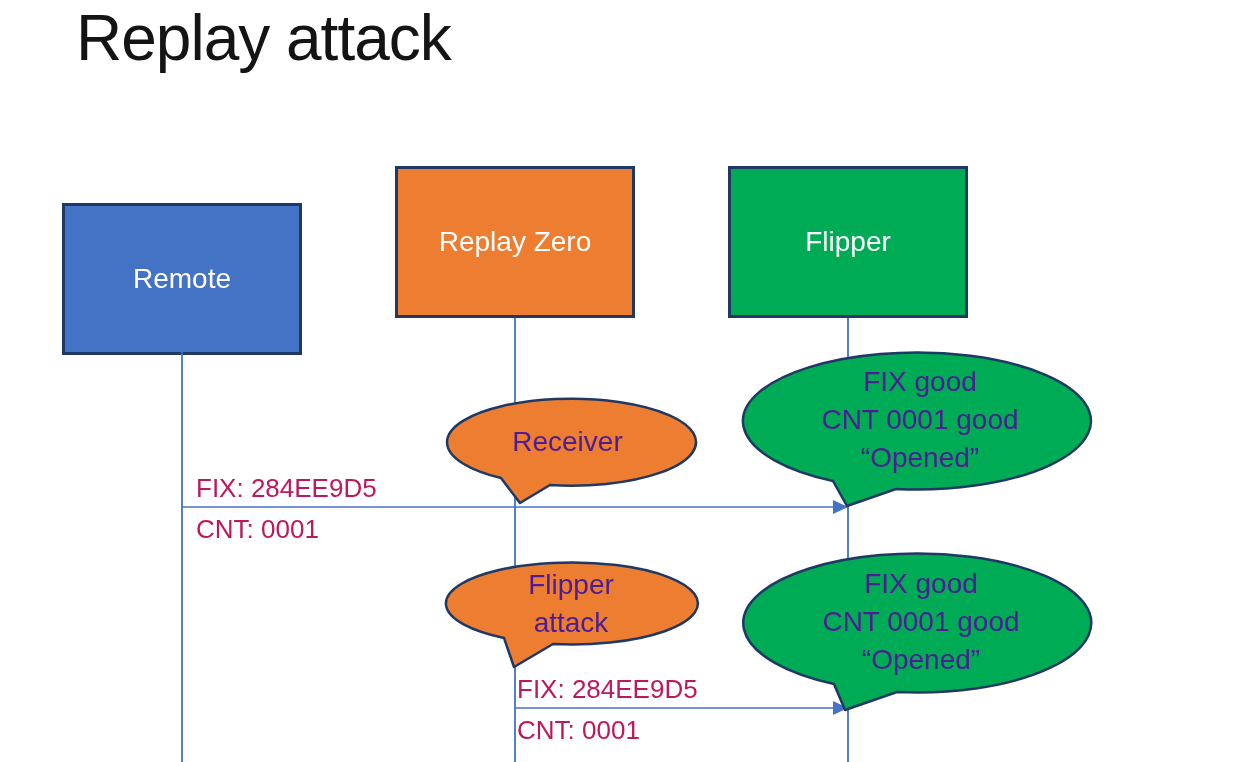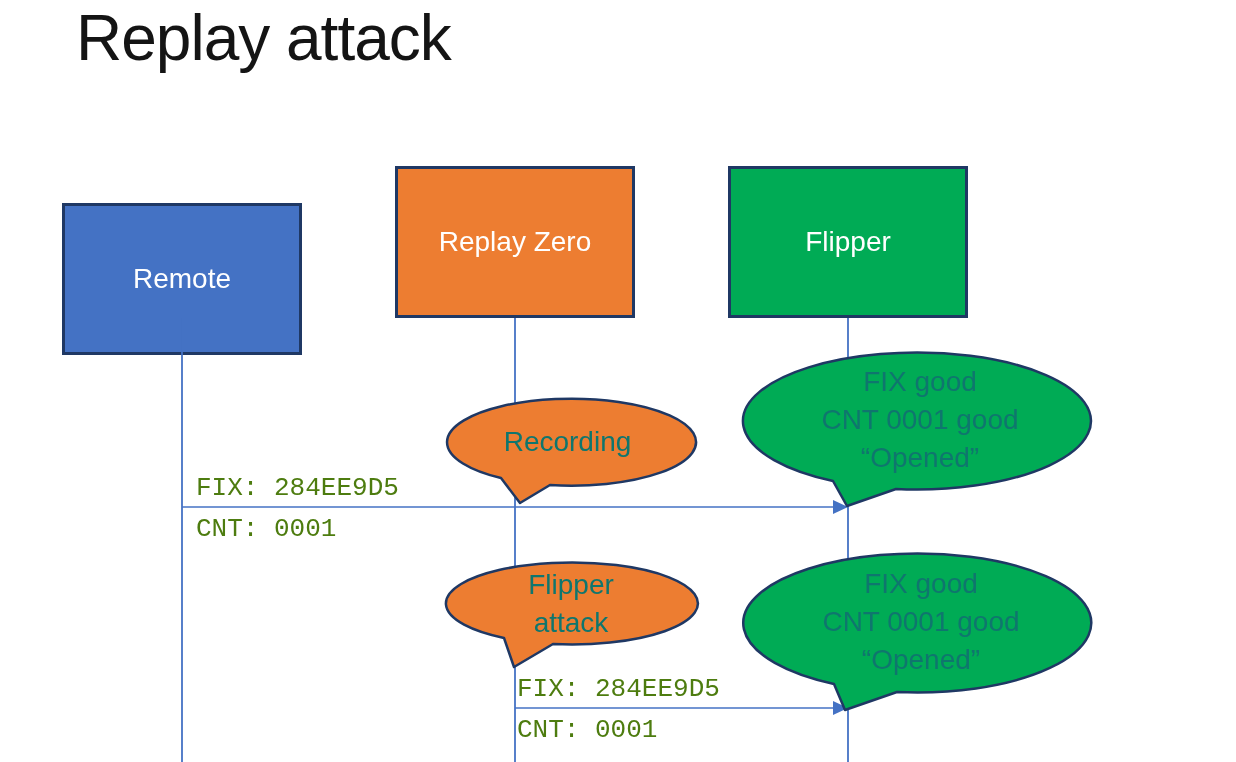--- a/index.html
+++ b/index.html
@@ -25,29 +25,28 @@
   .actor.orange{background:var(--box-orange,#ED7D31);left:395px;}
   .actor.green{background:var(--box-green,#00AB55);left:728px;}
   svg.canvas{position:absolute;left:0;top:0;width:1236px;height:762px;}
   .lifeline{stroke:var(--connector,#4472C4);stroke-width:1.8;fill:none;}
   .msgline{stroke:var(--connector,#4472C4);stroke-width:1.6;fill:none;}
   .arrowhead{fill:var(--connector,#4472C4);stroke:none;}
   .bubble{stroke:var(--outline,#1F3864);stroke-width:2.5;stroke-linejoin:round;}
   .bubble.orange{fill:var(--box-orange,#ED7D31);}
   .bubble.green{fill:var(--box-green,#00AB55);}
   .bubble-text{
-    position:absolute;color:#0f766e;font-size:28px;line-height:38px;
+    position:absolute;color:#4c1d95;font-size:28px;line-height:38px;
     text-align:center;white-space:nowrap;
   }
   .bubble-text span{display:block;}
   .bubble-text.g{line-height:38px;}
   .msg-label{
-    position:absolute;color:#4d7c0f;font-size:26px;line-height:30px;
+    position:absolute;color:#be185d;font-size:26px;line-height:30px;
     white-space:nowrap;
-    font-family:Liberation Mono, monospace;
   }
 </style>
 </head>
 <body>
 
 <div class="slide">
 
   <div class="title">Replay attack</div>
 
   <div class="actor blue">
@@ -72,21 +71,21 @@
     <path class="msgline" d="M 515 708 H 834"></path>
     <polygon class="arrowhead" points="848,708 833,701 833,715"></polygon>
 
     <path class="bubble orange" d="M 550 485 A 124.5 43.5 0 1 0 501 478 L 520 503 Z"></path>
     <path class="bubble orange" d="M 553 644 A 126 41 0 1 0 504 638 L 514 667 Z"></path>
     <path class="bubble green" d="M 896 489 A 174 68.5 0 1 0 833 481 L 847 506 Z"></path>
     <path class="bubble green" d="M 897 692 A 174 69.5 0 1 0 834 684 L 845 710 Z"></path>
   </svg>
 
   <div class="bubble-text" style="left:445px;top:423px;width:245px;">
-    <span>Recording</span>
+    <span>Receiver</span>
   </div>
 
   <div class="bubble-text" style="left:451px;top:566px;width:240px;">
     <span>Flipper</span>
     <span>attack</span>
   </div>
 
   <div class="bubble-text g" style="left:746px;top:363px;width:348px;">
     <span>FIX good</span>
     <span>CNT 0001 good</span>

